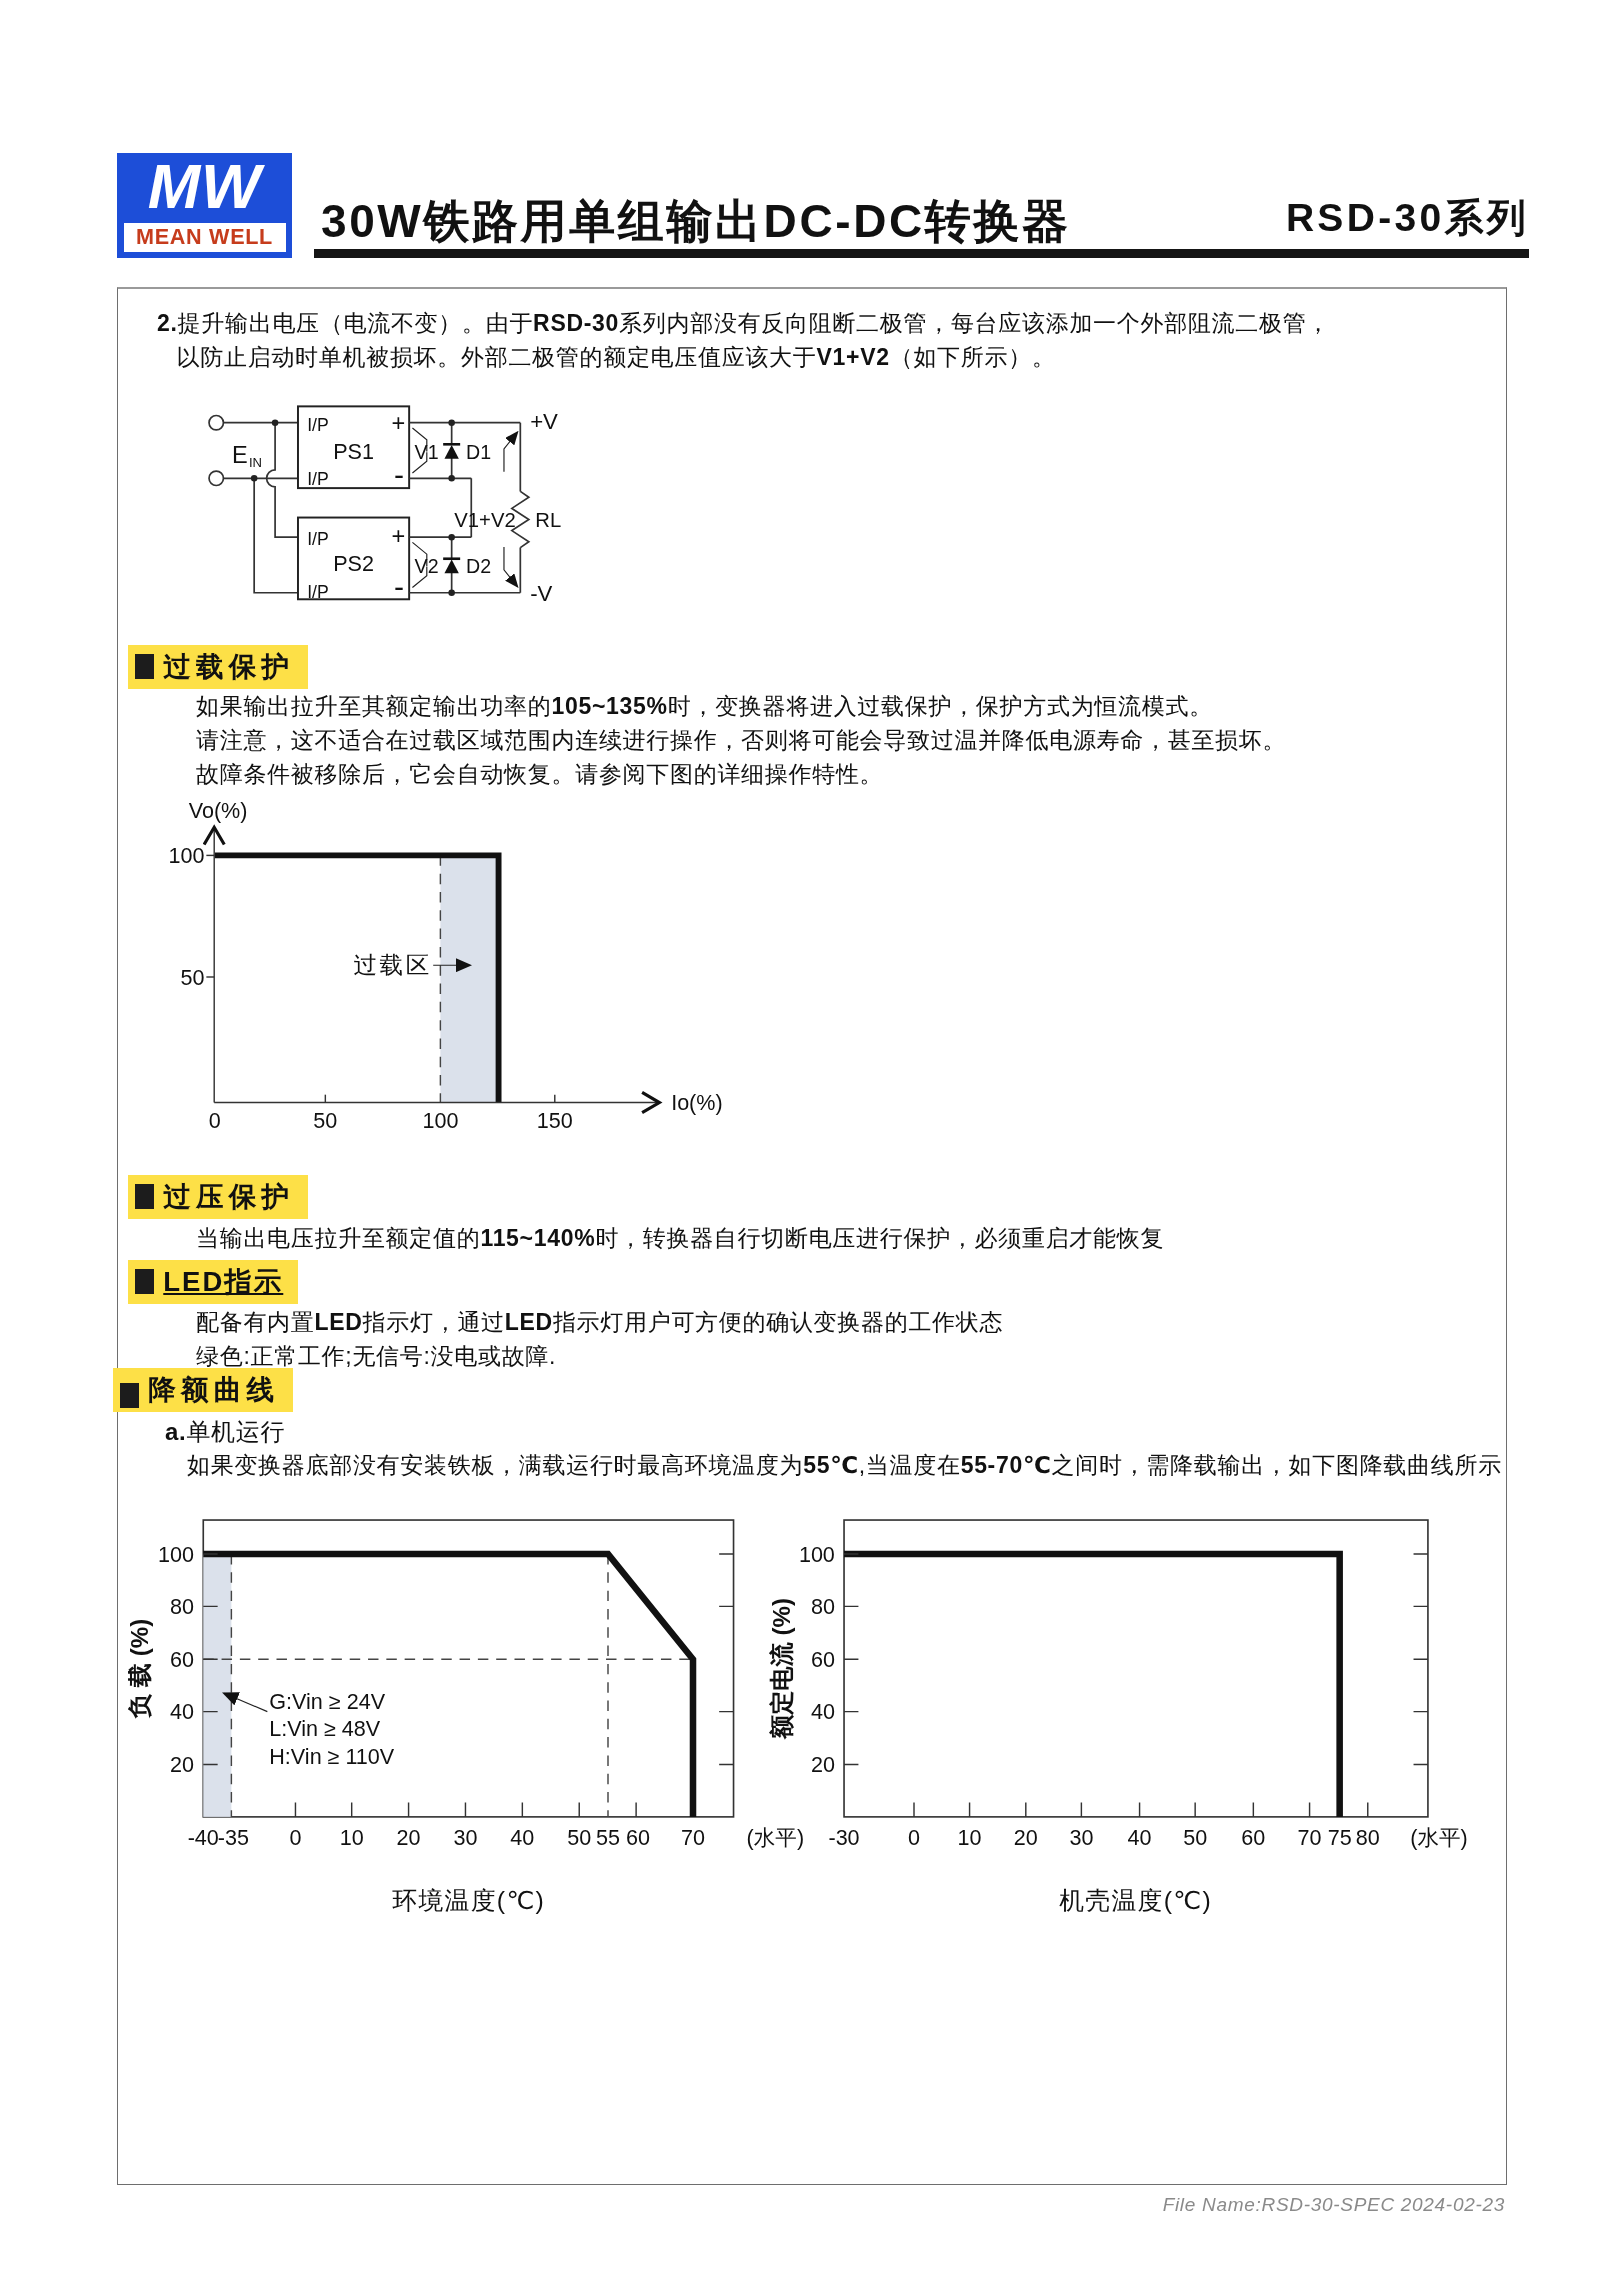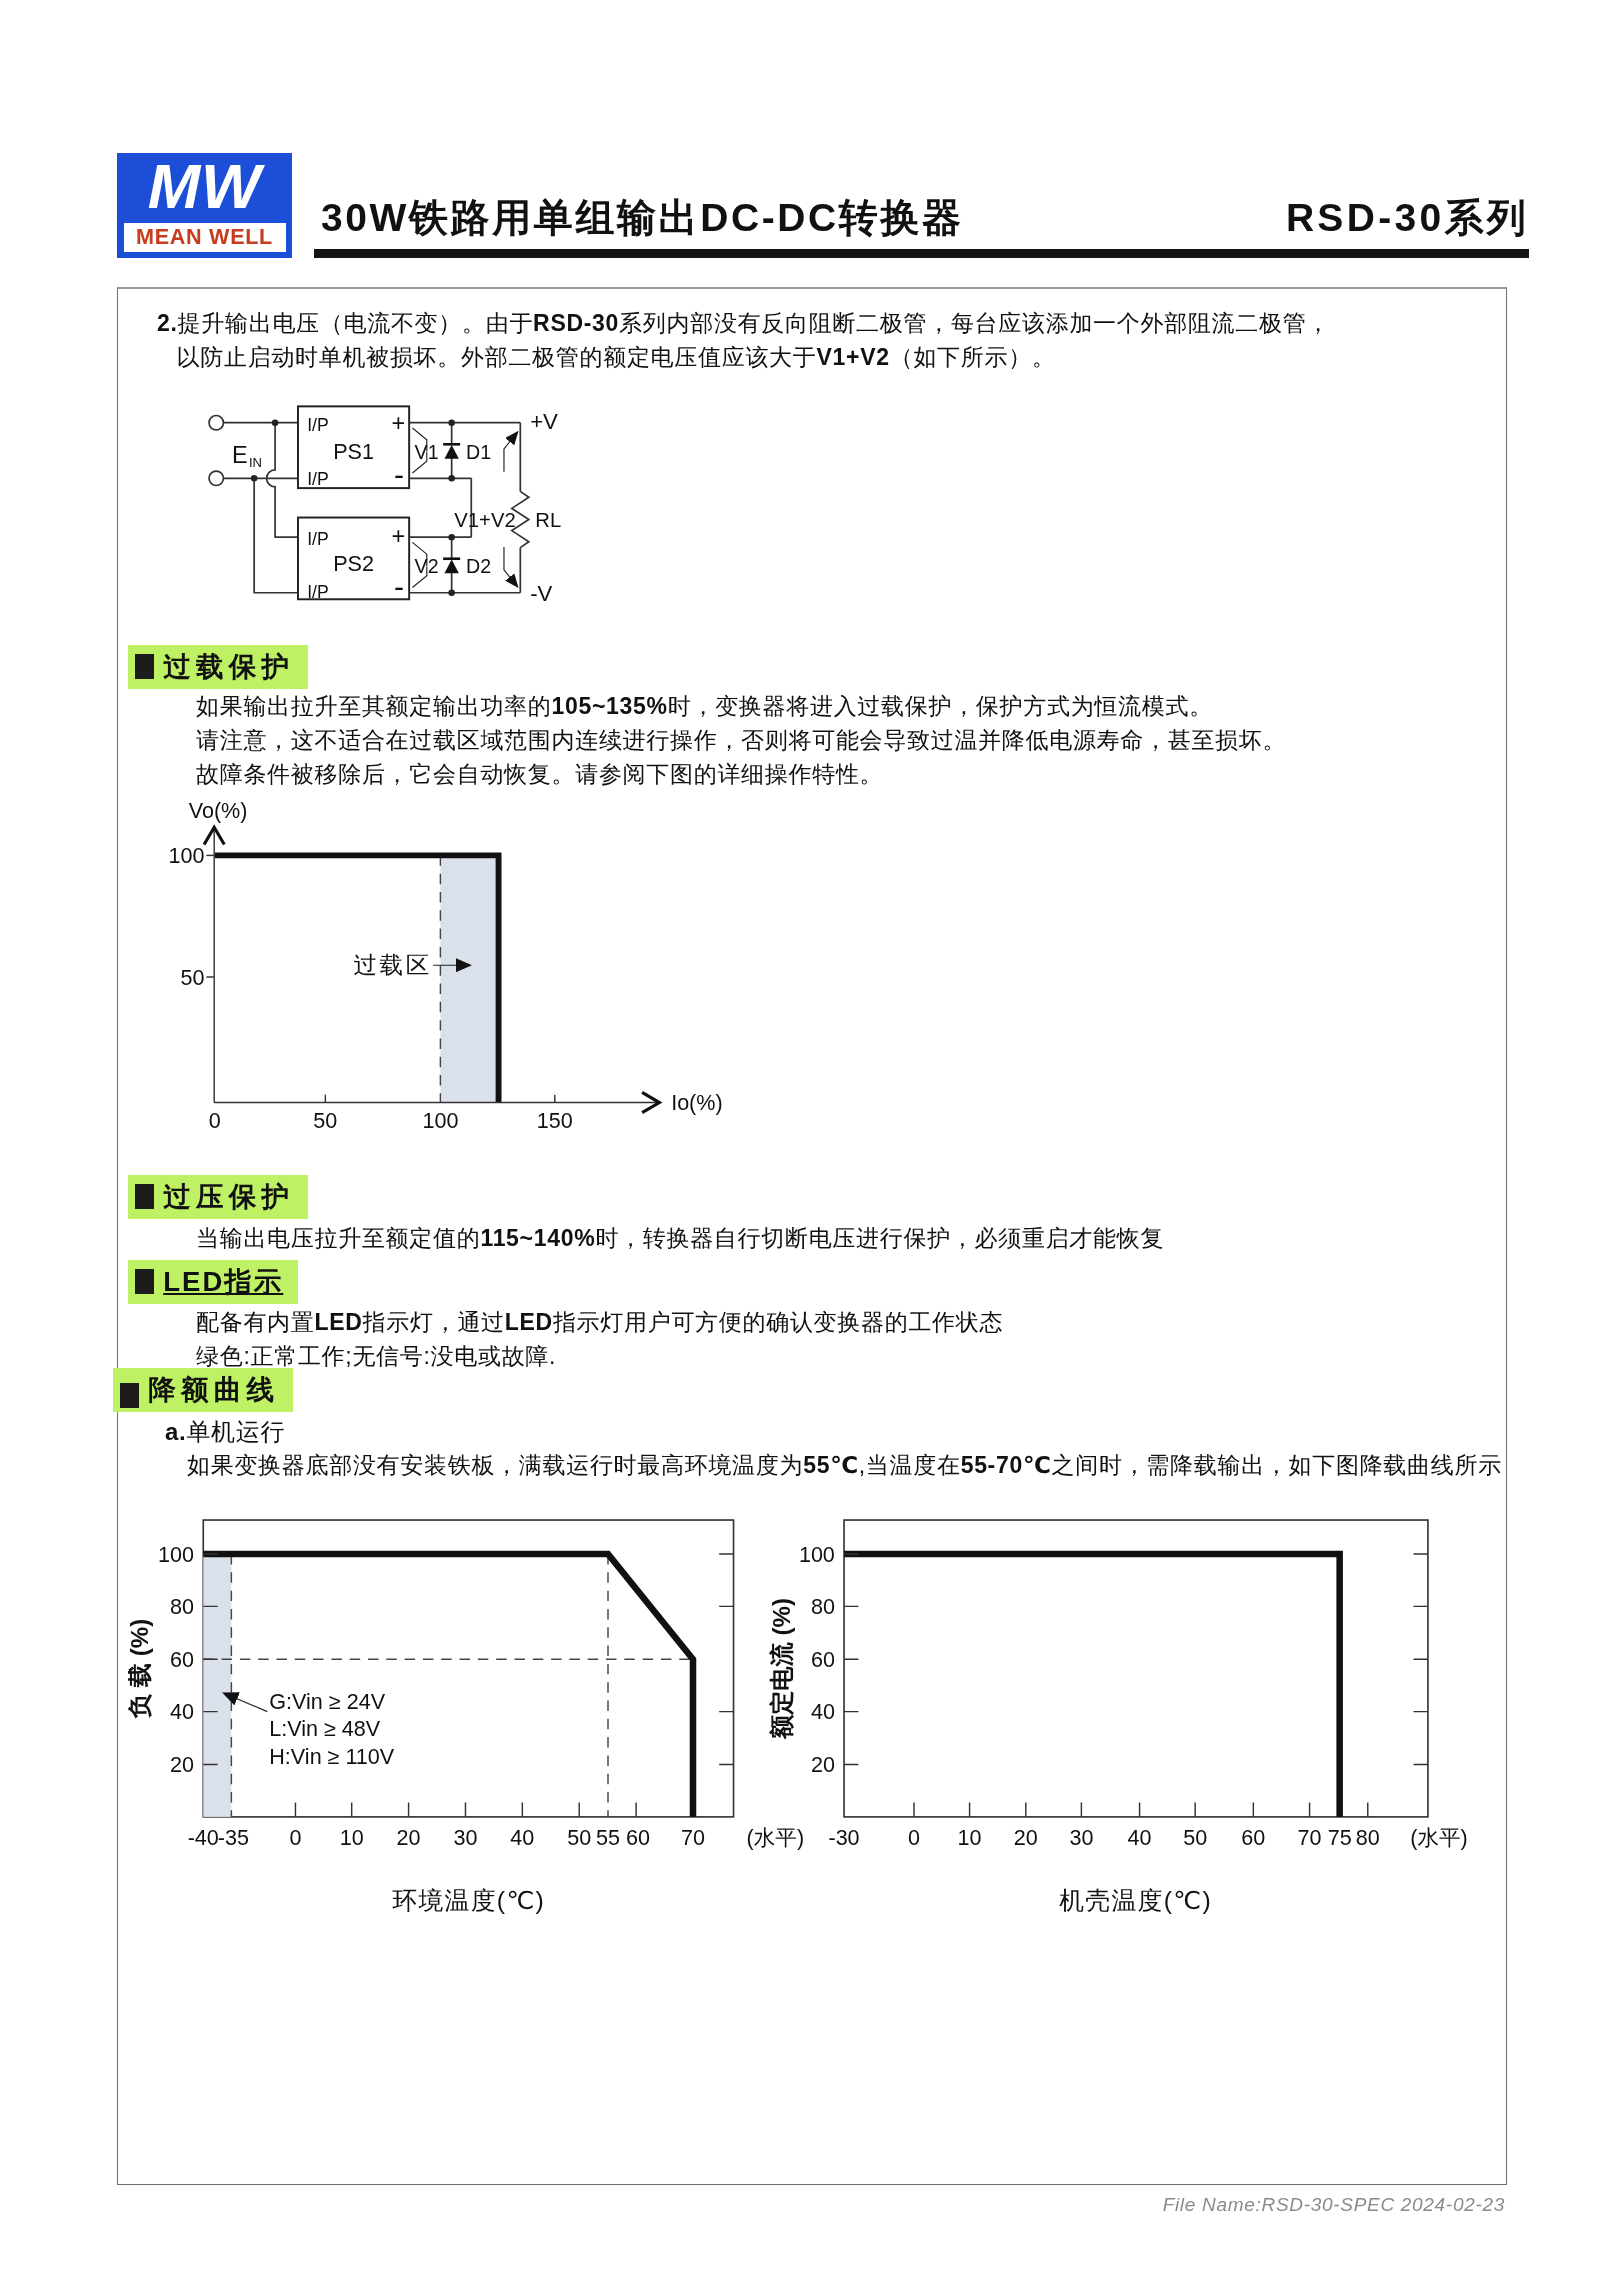--- a/index.html
+++ b/index.html
@@ -6,30 +6,30 @@
   .page{position:relative;width:1623px;height:2295px;background:#ffffff;overflow:hidden;
         font-family:"Liberation Sans","DejaVu Sans",sans-serif;color:#111;}
   .abs{position:absolute;}
   
   .logo{left:117px;top:153px;width:175px;height:105px;background:#1d4ed8;}
   .logo-mw{position:absolute;top:-2.6px;left:0;right:0;text-align:center;color:#fff;
            font-style:italic;font-weight:900;font-size:63px;letter-spacing:0.7px;}
   .logo-brand{position:absolute;left:6.5px;right:6.5px;bottom:5.9px;height:29.5px;background:#fff;
               display:flex;align-items:center;justify-content:center;
               color:#c63c1c;font-weight:800;font-size:21.6px;letter-spacing:0.7px;}
-  .doc-title{left:321px;top:191px;font-size:39px;font-weight:700;letter-spacing:2.6px;white-space:nowrap;}
+  .doc-title{left:321px;top:191px;font-size:46px;font-weight:700;letter-spacing:2.6px;white-space:nowrap;}
   .doc-series{right:94px;top:191px;font-size:39px;font-weight:700;letter-spacing:3.3px;white-space:nowrap;}
   .title-rule{left:314px;top:249px;width:1215px;height:8.5px;background:#151515;}
   
   .content-box{left:117px;top:287px;width:1388px;height:1895px;background:#fff;
                border:1.3px solid #6e6e6e;border-top:2.6px solid #9a9a9a;}
   
   .txt{font-size:23px;line-height:34px;letter-spacing:0.7px;white-space:nowrap;}
   .seg-b{font-weight:700;}
-  .sec-hd{display:inline-flex;align-items:center;gap:9.2px;background:#bef264;
+  .sec-hd{display:inline-flex;align-items:center;gap:9.2px;background:#fde047;
           padding:3.9px 14.4px 3.9px 6.5px;font-size:27.5px;font-weight:600;letter-spacing:5.2px;white-space:nowrap;}
   .sec-sq{width:19.6px;height:25px;background:#1c1c1c;flex:0 0 auto;}
   .sub-hd{font-size:24px;letter-spacing:0.7px;white-space:nowrap;}
   .footer{right:118px;top:2194px;font-size:19px;font-style:italic;color:#8a8a8a;letter-spacing:0.7px;}
   
   svg text{font-family:"Liberation Sans","DejaVu Sans",sans-serif;fill:#111;}
   .wire{stroke:#333;stroke-width:2.6;fill:none;}
   .boxln{stroke:#222;stroke-width:3;fill:#fff;}
   .thick{stroke:#111;stroke-width:10;fill:none;stroke-linejoin:miter;}
   .thick9{stroke:#111;stroke-width:9;fill:none;}

